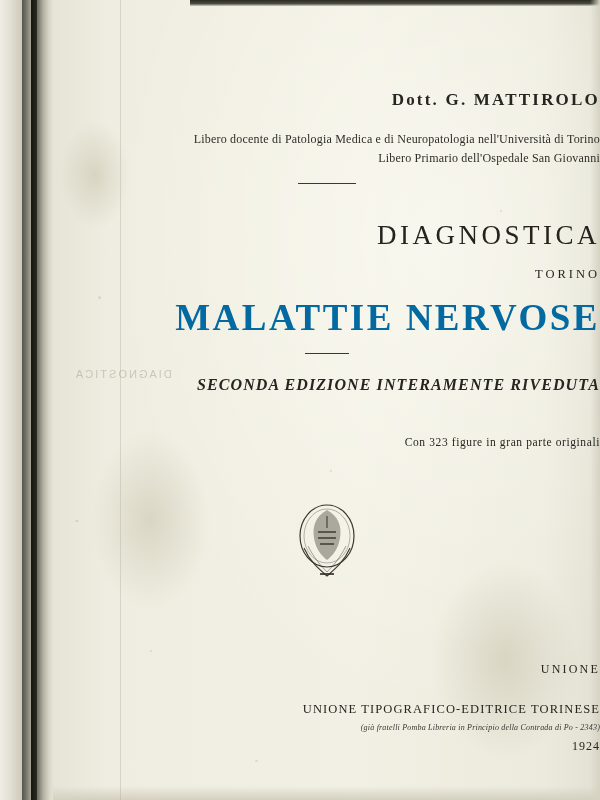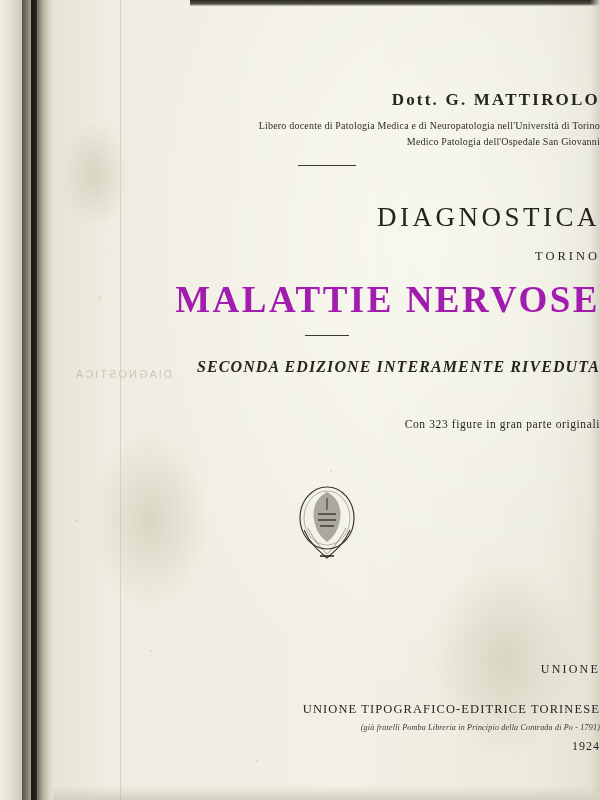--- a/index.html
+++ b/index.html
@@ -104,22 +104,22 @@
     color: #262520;
   }
   .author {
     margin-top: 78px;
     font-size: 17px;
     font-weight: bold;
     letter-spacing: 2.2px;
     font-family: "Liberation Serif", serif;
   }
   .author-sub {
-    margin-top: 8px;
-    font-size: 10px;
+    margin-top: 20px;
+    font-size: 12px;
     line-height: 1.55;
     letter-spacing: .2px;
     color: #2e2d27;
   }
   .rule-short {
     width: 58px;
     height: 1px;
     background: #3a3930;
     margin: 16px auto 0;
   }
@@ -138,21 +138,21 @@
   .title-delle {
     margin-top: 16px;
     font-size: 12.5px;
     letter-spacing: 3px;
   }
   .title-2 {
     margin-top: 14px;
     font-size: 37px;
     letter-spacing: 2.5px;
     font-weight: bold;
-    color: #a21caf;
+    color: #0369a1;
   }
   .edition {
     margin-top: 22px;
     font-size: 16px;
     font-style: italic;
     font-weight: bold;
     letter-spacing: 1.1px;
   }
   .figures {
     margin-top: 42px;
@@ -224,21 +224,21 @@
   <div class="speck" style="left:75px;  top:520px; width:4px; height:2px;"></div>
 
   <div class="ghost-text">DIAGNOSTICA</div>
 
   <div class="content">
 
     <div class="author">Dott. G. MATTIROLO</div>
 
     <div class="author-sub">
       <div>Libero docente di Patologia Medica e di Neuropatologia nell'Università di Torino</div>
-      <div>Medico Patologia dell'Ospedale San Giovanni</div>
+      <div>Libero Primario dell'Ospedale San Giovanni</div>
     </div>
 
     <div class="rule-short"></div>
 
     <div class="title-1">DIAGNOSTICA</div>
     <div class="title-delle">TORINO</div>
     <div class="title-2">MALATTIE NERVOSE</div>
 
     <div class="rule-tiny"></div>
 
@@ -258,18 +258,18 @@
           <path d="M18 50 C24 62 31 70 37 76" stroke="#4a4940" stroke-width=".7" opacity=".7"></path>
           <path d="M56 50 C50 62 43 70 37 76" stroke="#4a4940" stroke-width=".7" opacity=".7"></path>
           <path d="M30 78 h14" stroke="#2a2a22" stroke-width="1.6"></path>
         </g>
       </svg>
     </div>
 
     <div class="publisher">
       <div class="pub-city">UNIONE</div>
       <div class="pub-name">UNIONE TIPOGRAFICO-EDITRICE TORINESE</div>
-      <div class="pub-note">(già fratelli Pomba Libreria in Principio della Contrada di Po - 1791)</div>
+      <div class="pub-note">(già fratelli Pomba Libreria in Principio della Contrada di Po - 2343)</div>
       <div class="pub-year">1924</div>
     </div>
 
   </div>
 </div>
 
 </body></html>

